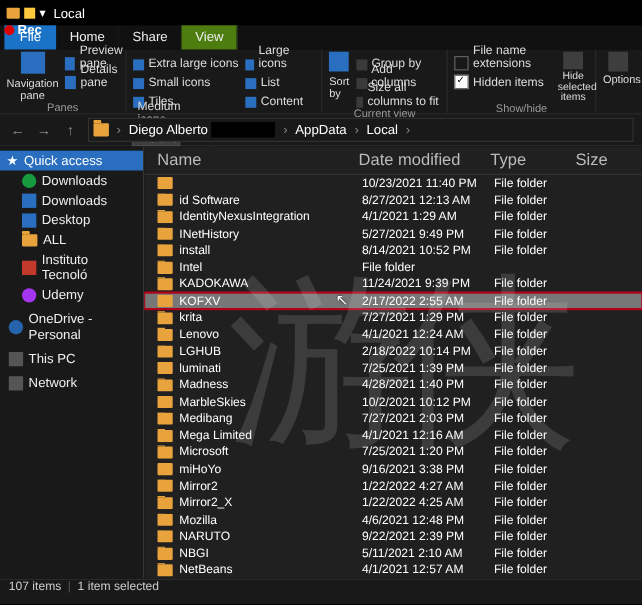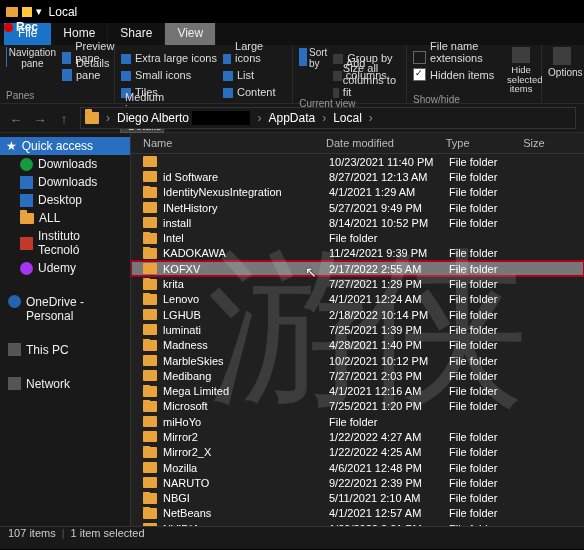--- a/index.html
+++ b/index.html
@@ -14,22 +14,22 @@
   
   .ribbontabs{height:22px;display:flex;background:#111;padding-left:4px}
   .ribbontabs .filetab{background:#1a73c7;color:#fff;padding:3px 14px;font-size:12px}
   .ribbontabs .tab{color:#eee;padding:3px 12px;font-size:12px;border-right:1px solid #1a1a1a}
   .recbadge{position:absolute;left:4px;top:20px;color:#fff;font-weight:700;font-size:12px;display:flex;align-items:center;gap:3px}
   .recbadge::before{content:"";width:9px;height:9px;border-radius:50%;background:#d00;display:inline-block}
   
   .ribbon{height:58px;background:#191919;display:flex;color:#ddd;font-size:11px}
   .group{border-right:1px solid #2b2b2b;padding:2px 6px 0;display:flex;flex-direction:column;justify-content:space-between}
   .group-row{display:flex;gap:6px;align-items:flex-start;flex:1}
-  .group-label{font-size:10px;color:#9a9a9a;padding-bottom:2px}
-  .nav-btn{display:flex;flex-direction:row;align-items:center;width:50px;font-size:11px;gap:2px}
+  .group-label{font-size:10px;color:#9a9a9a;text-align:center;padding-bottom:2px}
+  .nav-btn{display:flex;flex-direction:column;align-items:center;width:50px;font-size:11px;gap:2px}
   .small-stack{display:flex;flex-direction:column;gap:0;font-size:11px}
   .small-item{display:flex;align-items:flex-end;gap:4px;height:17px}
   .iconbox{width:14px;height:12px;background:#2a6fbf;display:inline-block}
   .iconbox.s{width:10px;height:10px}
   .iconbox.g{background:#3a3a3a}
   .chk{width:11px;height:11px;border:1px solid #666;display:inline-block;flex:0 0 auto}
   .chk.on{background:#fff}
   .chk.on::after{content:"\2713";color:#000;font-size:9px;position:relative;top:-3px;left:1px}
   .opt-col{width:28px;text-align:center;font-size:10px}
   .bigico{width:22px;height:20px;background:#2a6fbf;margin:0 auto 2px}
@@ -40,34 +40,34 @@
   .addrbox{flex:1;height:20px;background:#191919;border:1px solid #333;display:flex;align-items:center;gap:3px;padding:0 4px;color:#fff;font-size:12px}
   .addrbox .fi{width:14px;height:12px;background:#e8a33d;border-radius:1px}
   .addrbox .crumb{display:flex;align-items:center;white-space:nowrap}
   .addrbox .sep{color:#888;margin:0 4px}
   .blurred{background:#000;color:#000;padding:0 16px}
   
   .main{display:flex;height:393px}
   .sidebar{width:130px;background:#191919;border-right:1px solid #333;padding-top:4px}
   .qa{background:#2a6fbf;color:#fff;padding:2px 6px;display:flex;align-items:center;gap:5px;font-size:12px}
   .sidebar .node{padding:2px 6px 2px 20px;display:flex;align-items:center;gap:5px;color:#eee;font-size:12px}
-  .sidebar .sec{padding:2px 6px 2px 8px;color:#eee;font-size:12px;display:flex;gap:5px;margin-top:16px}
+  .sidebar .sec{padding:2px 6px 2px 8px;color:#eee;font-size:12px;display:flex;align-items:center;gap:5px;margin-top:4px}
   .fi{width:14px;height:11px;background:#e8a33d;border-radius:1px;flex:0 0 auto;position:relative}
   .fi::before{content:"";position:absolute;top:-3px;left:0;width:7px;height:3px;background:#e8a33d;border-radius:1px 1px 0 0}
   .si{width:13px;height:13px;background:#2a6fbf;flex:0 0 auto}
   .si.red{background:#c0392b}
   .si.green{background:#169a3e;border-radius:50%}
   .si.udemy{background:#a435f0;border-radius:50%}
   .si.cloud{background:#2564ad;border-radius:50%}
   .si.gray{background:#555}
   
   .files{flex:1;background:#202020;position:relative;overflow:hidden}
   .watermark{position:absolute;inset:0;pointer-events:none;opacity:.15;display:flex;align-items:center;justify-content:center}
   .watermark span{font-size:170px;color:#ddd;font-family:"SimSun","STKaiti",serif;letter-spacing:-20px;font-weight:400}
-  .cols{display:flex;border-bottom:1px solid #333;color:#bbb;font-size:11px}
+  .cols{display:flex;border-bottom:1px solid #333;color:#bbb;font-size:15px}
   .cols > div{padding:4px 8px}
   .c-name{width:190px;padding-left:12px!important}
   .c-date{width:118px}
   .c-type{width:70px}
   .c-size{width:60px}
   .rows{overflow:hidden}
   .row{display:flex;font-size:11px;align-items:center;height:15.3px;color:#fff;padding-left:12px}
   .row > div{overflow:hidden;white-space:nowrap}
   .row .rn{width:186px;display:flex;align-items:center;gap:6px}
   .row .rd{width:120px}
@@ -87,21 +87,21 @@
   <span class="title">Local</span>
 </div>
 <div class="recbadge">
     <span>Rec</span>
   </div>
 
 <div class="ribbontabs">
   <div class="filetab">File</div>
   <div class="tab">Home</div>
   <div class="tab">Share</div>
-  <div class="tab" style="background:#737373">View</div>
+  <div class="tab" style="background:#4d7c0f">View</div>
 </div>
 
 <div class="ribbon">
   <div class="group" style="width:102px">
     <div class="group-row">
       <div class="nav-btn">
         <span class="bigico"></span>
         <span style="white-space:pre-line;text-align:center;font-size:10px">Navigation
 pane</span>
       </div>
@@ -420,20 +420,21 @@
             <span>Microsoft</span>
           </div>
           <div class="rd">7/25/2021 1:20 PM</div>
           <div class="rt">File folder</div>
         </div>
         <div class="row">
           <div class="rn">
             <span class="fi"></span>
             <span>miHoYo</span>
           </div>
+          <div class="rd">9/16/2021 3:38 PM</div>
           <div class="rt">File folder</div>
         </div>
         <div class="row">
           <div class="rn">
             <span class="fi"></span>
             <span>Mirror2</span>
           </div>
           <div class="rd">1/22/2022 4:27 AM</div>
           <div class="rt">File folder</div>
         </div>

